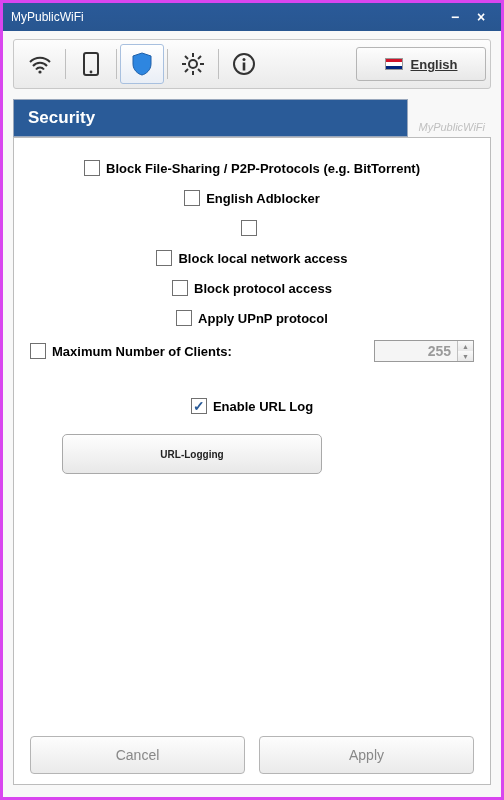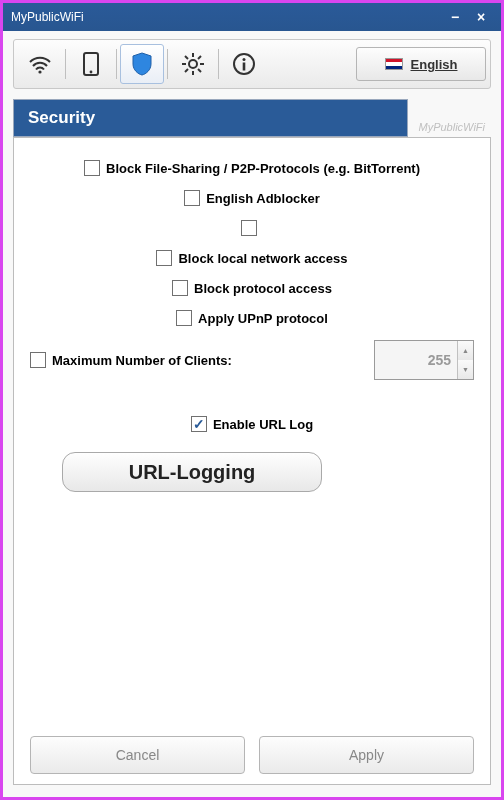--- a/index.html
+++ b/index.html
@@ -83,31 +83,31 @@
       background: #fff; margin-right: 6px; flex-shrink:0;
       display:flex; align-items:center; justify-content:center;
       cursor:pointer;
     }
     .chk.checked::after {
       content:"✓"; color:#2a5b98; font-size:14px; font-weight:bold; line-height:1;
     }
     .chk-label { font-weight: bold; font-size: 13px; color:#000; }
     .spin-wrap { margin-left:auto; display:flex; align-items:center; }
     .spin {
-      width: 100px; height: 40px; border: 1px solid #9a9a9a;
+      width: 100px; height: 22px; border: 1px solid #9a9a9a;
       display:flex; align-items:stretch; background:#f5f5f5;
     }
     .spin-val { flex:1; display:flex; align-items:center; justify-content:flex-end; padding-right:6px; font-weight:bold; color:#9a9a9a; font-size:14px;}
     .spin-btns { width:16px; display:flex; flex-direction:column; border-left:1px solid #c0c0c0;}
     .spin-btn { flex:1; display:flex; align-items:center; justify-content:center; font-size:7px; color:#888; cursor:pointer; background:linear-gradient(to bottom,#fafafa,#e8e8e8);}
     .url-btn {
       margin: 6px 18px 0 32px; width: 260px; height: 40px;
       background: linear-gradient(to bottom,#fefefe,#e8e8e8);
-      border:1px solid #a9a9a9; border-radius:13px;
-      font-weight:bold; font-size:20px; color:#222; cursor:pointer;
+      border:1px solid #a9a9a9; border-radius:5px;
+      font-weight:bold; font-size:10px; color:#222; cursor:pointer;
     }
     .gap-block { height: 22px; }
     .footer { margin-top:auto; display:flex; gap:14px; padding-top:12px;}
     .footer-btn {
       flex:1; height:38px;
       background: linear-gradient(to bottom,#fdfdfd,#eaeaea);
       border:1px solid #b5b5b5; border-radius:4px;
       font-weight:normal; font-size:14px; color:#888; cursor:pointer;
     }
     svg { display:block; }

